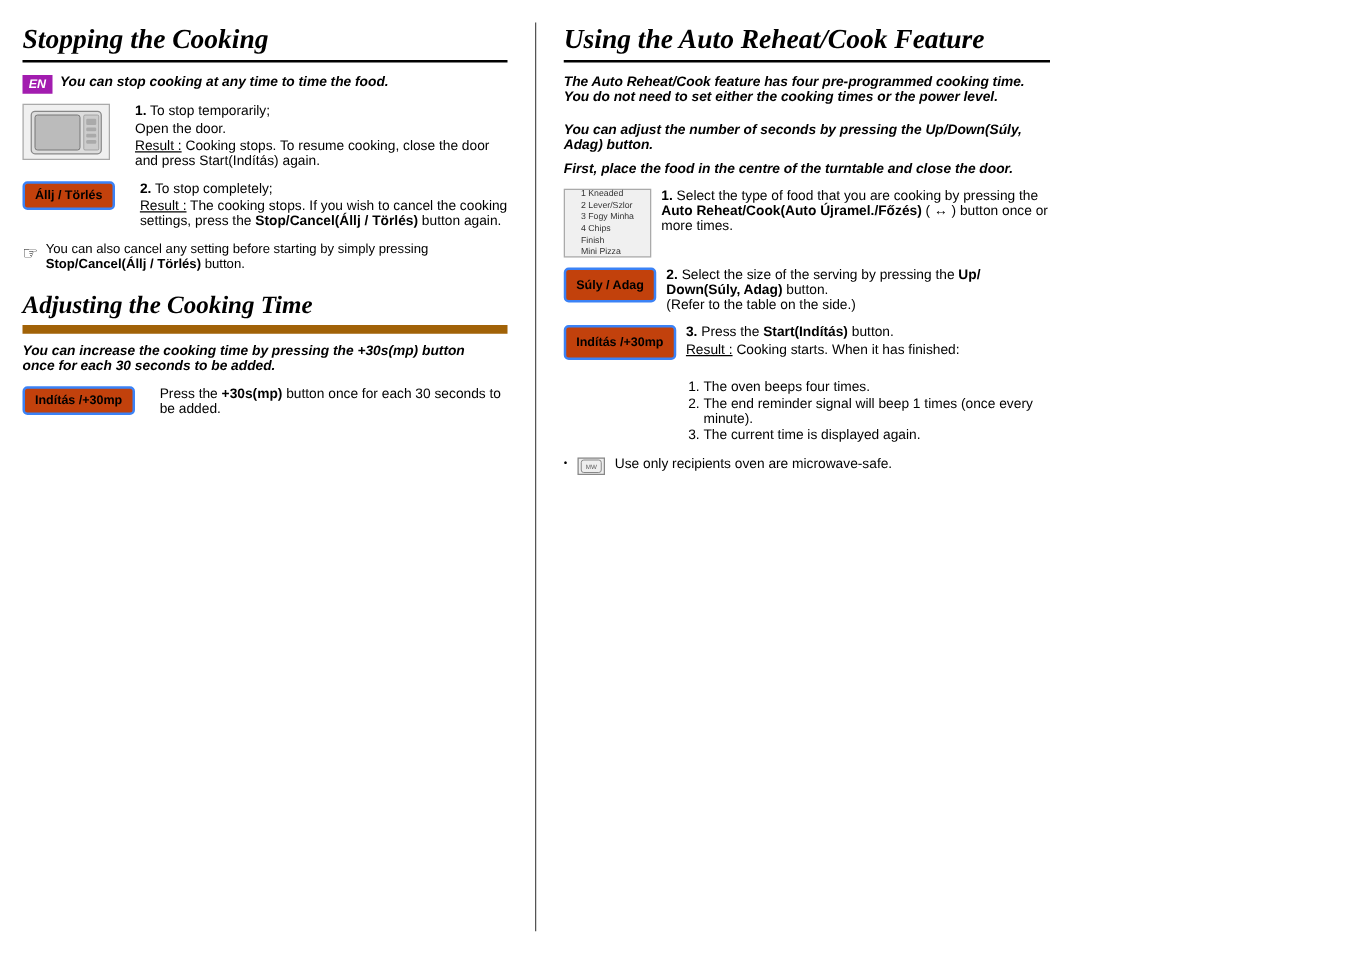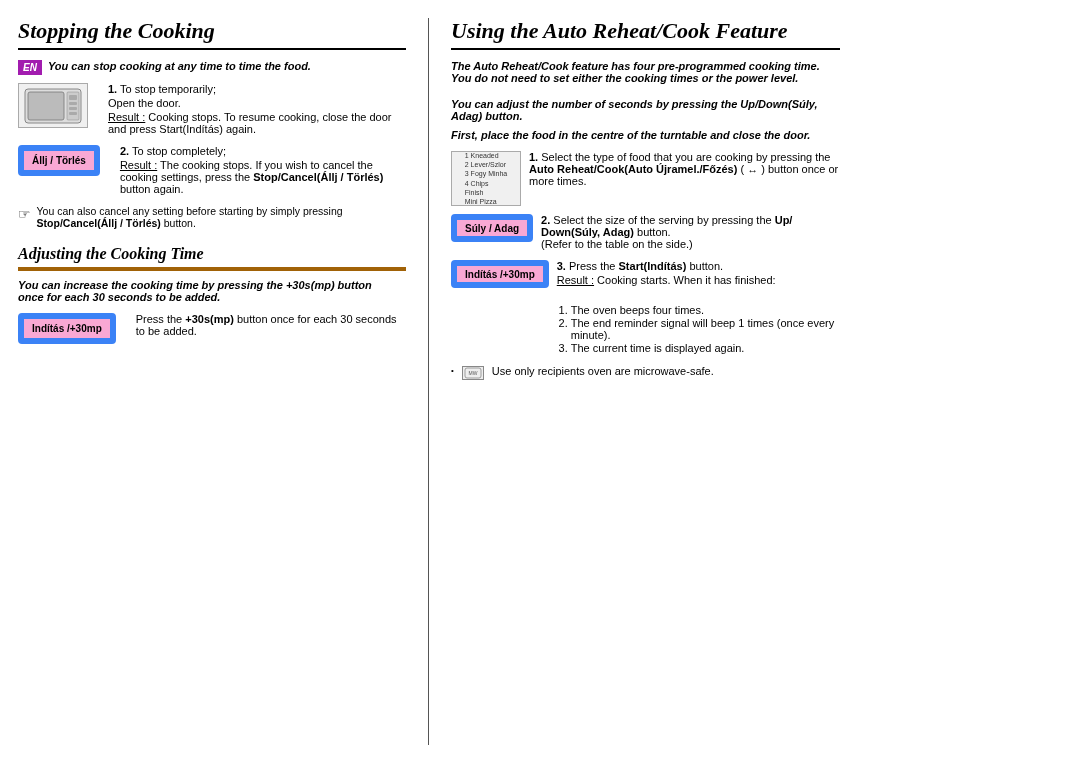--- a/index.html
+++ b/index.html
@@ -56,22 +56,22 @@
       gap: 0;
     }
     .step-content {
       flex: 1;
     }
     .result-label {
       text-decoration: underline;
       font-weight: normal;
     }
     .button-img {
-      border: 6px solid #3b82f6;
-      background: #f9a8d4;
+      border: 2px solid #3b82f6;
+      background: #c2410c;
       border-radius: 4px;
       padding: 4px 8px;
       font-size: 10px;
       font-weight: bold;
       display: inline-block;
       min-width: 70px;
       text-align: center;
       white-space: nowrap;
     }
     .microwave-img {
@@ -95,24 +95,24 @@
     }
     .note-icon {
       font-size: 14px;
       margin-top: 1px;
     }
     .note-text {
       font-size: 10.5px;
     }
     .subsection-title {
       font-family: 'Times New Roman', Times, serif;
-      font-size: 16px;
-      font-style: italic;
-      font-weight: bold;
-      border-bottom: 4px solid #a16207;
+      font-size: 20px;
+      font-style: italic;
+      font-weight: bold;
+      border-bottom: 7px solid #a16207;
       padding-bottom: 4px;
       margin-top: 16px;
       margin-bottom: 8px;
     }
     .bold-italic {
       font-style: italic;
       font-weight: bold;
     }
     .right-intro {
       font-style: italic;

